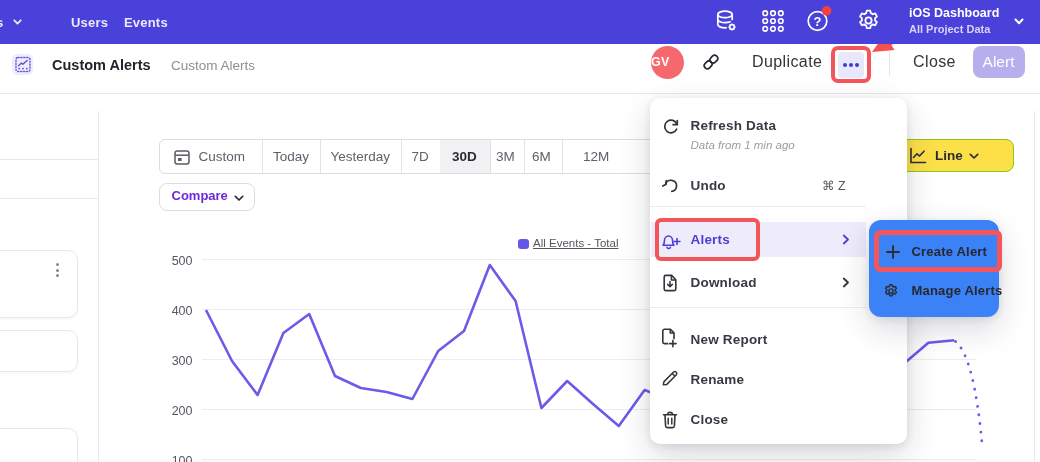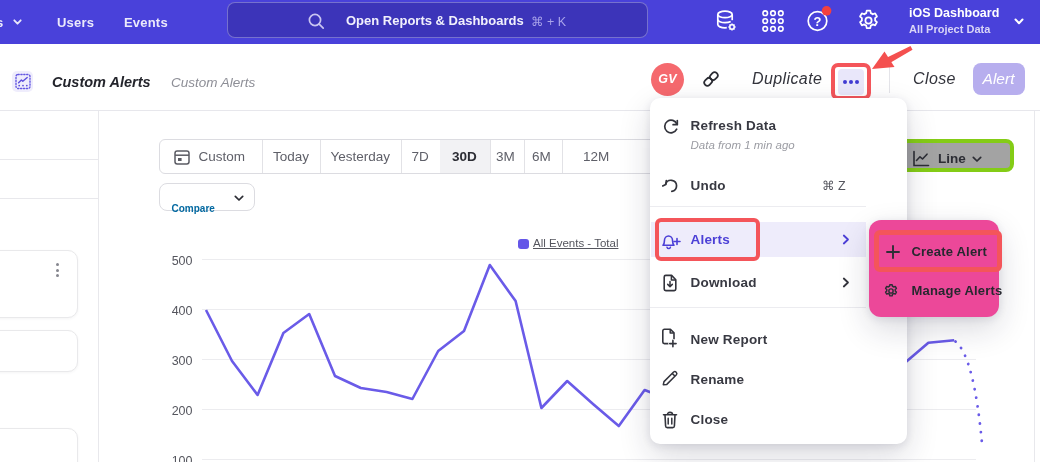--- a/index.html
+++ b/index.html
@@ -7,65 +7,65 @@
   font-family:"Liberation Sans", sans-serif; position:relative; }
 .abs { position:absolute; }
 
 #topbar { left:0; top:0; width:1040px; height:44px; background:#4941da; z-index:3; }
 #topbar .nav { position:absolute; top:14.5px; font-size:13px; font-weight:600; color:#ebeafb; letter-spacing:.2px; }
 #search { position:absolute; left:227px; top:2px; width:421px; height:36px; border-radius:8px;
   background:#3c34b9; border:1px solid rgba(255,255,255,.30); }
 #search .ph { position:absolute; left:118px; top:10px; font-size:13px; font-weight:600; color:#f1f0fc; }
 #search .kbd { position:absolute; left:303px; top:10.5px; font-size:12.5px; font-weight:500; color:#a9a3ea; }
 
-#hdr2 { left:0; top:44px; width:1040px; height:67px; background:#fff; border-bottom:1px solid #e7e7ec; z-index:2;font-style:italic; }
+#hdr2 { left:0; top:27px; width:1040px; height:67px; background:#fff; border-bottom:1px solid #e7e7ec; z-index:2; }
 #titleicon { position:absolute; left:12px; top:27px; width:21px; height:21px; border-radius:5px;
   background:#efedfc; }
 #hdr2 .title { position:absolute; left:52px; top:30px; font-size:14.5px; font-weight:700; color:#24252c; }
 #hdr2 .crumb { position:absolute; left:171px; top:31px; font-size:13.5px; color:#8d8e96; }
 #gv { position:absolute; left:651px; top:19px; width:33px; height:33px; border-radius:50%; background:#f5696e;
-  color:#fff; font-size:12.5px; font-weight:700; text-align:center; line-height:33px; letter-spacing:.3px; }
+  color:#fff; font-size:12.5px; font-weight:700; text-align:left; line-height:33px; letter-spacing:.3px; }
 #hdr2 .dup { position:absolute; left:752px; top:26px; font-size:16px; letter-spacing:.4px; font-weight:500; color:#33343c; }
 #dots { position:absolute; left:838px; top:24.5px; width:26px; height:26px; border-radius:4px; background:#e9e7fa; }
 #dots i { position:absolute; top:11px; width:4px; height:4px; border-radius:50%; background:#423bd2; }
 #redbox1 { position:absolute; left:831px; top:18.5px; width:40px; height:37px; border:4.5px solid #f4555a; border-radius:7px; }
 #sep1 { position:absolute; left:888.5px; top:23px; width:1px; height:26px; background:#e4e4e9; }
 #hdr2 .close { position:absolute; left:913px; top:25.5px; font-size:16px; letter-spacing:.4px; font-weight:500; color:#33343c; }
 #save { position:absolute; left:972.5px; top:19px; width:52px; height:31.5px; border-radius:8px; background:#b7aeee;
   color:#fff; font-size:15.5px; font-weight:500; text-align:center; line-height:31.5px; }
 
 .vline { position:absolute; width:1px; background:#e8e8ec; }
 .hline { position:absolute; height:1px; background:#e8e8ec; }
 .scard { position:absolute; left:-14px; background:#fff; border:1px solid #e9e9eb; border-radius:10px;
   box-shadow:0 1px 3px rgba(30,30,50,.05); }
 #sdots i { position:absolute; left:0; width:3px; height:3px; border-radius:50%; background:#85868e; }
 
 #datectl { left:159px; top:139px; width:497px; height:35px; border:1px solid #dcdce1; border-radius:6px; background:#fff; z-index:1; }
 #datectl span { position:absolute; top:9px; font-size:13.5px; color:#5f6069; }
 #datectl .dv { position:absolute; top:0; width:1px; height:33px; background:#e2e2e6; }
 #d30 { position:absolute; left:279.5px; top:0; width:50.5px; height:33px; background:#f2f2f4; }
 #compare { left:159px; top:183px; width:96px; height:28px; border:1px solid #dcdce1; border-radius:8px; background:#fff; z-index:1; }
-#compare b { position:absolute; left:11.5px; top:19px; font-size:10px; font-weight:700; color:#0369a1; }
-#linebtn { left:896px; top:138.5px; width:118px; height:33px; border:4px solid #84cc16; border-radius:8px; background:#a3a3a3; z-index:1; }
+#compare b { position:absolute; left:11.5px; top:4px; font-size:13px; font-weight:700; color:#6d28d9; }
+#linebtn { left:896px; top:138.5px; width:118px; height:33px; border:1px solid #84cc16; border-radius:8px; background:#fde047; z-index:1; }
 #linebtn b { position:absolute; left:38px; top:8.5px; font-size:13.5px; font-weight:700; color:#2c2d34; }
 #partialbtn { left:806px; top:138.5px; width:78px; height:33px; border:1px solid #dcdce1; border-radius:8px; background:#fff; z-index:1; }
 #legend { left:518px; top:238px; z-index:1; }
 #legend i { position:absolute; left:0; top:0.5px; width:10.5px; height:10.5px; border-radius:3px; background:#6557e8; }
 #legend span { position:absolute; left:15px; top:-1px; font-size:11.5px; color:#55565e; white-space:nowrap;text-decoration:underline; }
 
 #menu { left:650px; top:98px; width:257px; height:346px; background:#fff; border-radius:10px; z-index:10;
   box-shadow:0 12px 32px rgba(25,25,55,.16), 0 2px 8px rgba(25,25,55,.10); }
 #menu .lbl { position:absolute; left:40.5px; font-size:13.5px; letter-spacing:.2px; font-weight:600; color:#383942; white-space:nowrap; }
 #menu .sub { position:absolute; left:40.5px; top:40.5px; font-size:11.5px; color:#9b9ca3;font-style:italic; }
 #menu .mdv { position:absolute; left:0; width:216px; height:1px; background:#ececf0; }
 #alertbg { position:absolute; left:0.5px; top:123.5px; width:215px; height:35.5px; background:#eeecfb; }
 #menu .kz { position:absolute; left:172px; top:80px; font-size:12.5px; color:#55565e; }
 #redbox2 { position:absolute; left:4.5px; top:120px; width:105px; height:42.5px; border:4.5px solid #f4555a; border-radius:6px; }
 
-#submenu { left:869px; top:219.5px; width:130px; height:97px; background:#ec4899; border-radius:12px; z-index:11;
+#submenu { left:869px; top:219.5px; width:130px; height:97px; background:#3b82f6; border-radius:12px; z-index:11;
   box-shadow:0 12px 32px rgba(25,25,55,.16), 0 2px 8px rgba(25,25,55,.10); }
 #submenu .lbl { position:absolute; left:42.5px; font-size:13px; letter-spacing:.2px; font-weight:700; color:#27282f; white-space:nowrap; }
 #redbox3 { position:absolute; left:4.5px; top:10px; width:128.5px; height:42px; border:5px solid #f4555a; border-radius:6px; }
 svg { display:block; }
 .icon { position:absolute; }
 </style>
 </head>
 <body>
 
 <svg class="abs" style="left:0;top:0;z-index:1" width="1040" height="468" viewBox="0 0 1040 468">
@@ -85,30 +85,22 @@
   </g>
   <polyline fill="none" stroke="#6a5be8" stroke-width="2.6" stroke-linejoin="round" points="206,310 232,361 257.6,395 283.4,333 309.2,314 335,376 360.8,388 386.6,392 412.4,399 438.2,351 464,331 489.8,265 515.6,301 541.4,408 567.2,381 593,404 618.8,426 644.6,390 670.4,400 696.2,385 722,395 747.8,375 773.6,390 799.4,365 825.2,355 851,345 876.8,331.5 902.6,364.8 928.4,342.7 954.2,340.3"></polyline>
   <path d="M955.5 341.5 Q974.5 357 982.5 449" fill="none" stroke="#6a5be8" stroke-width="2.8" stroke-linecap="round" stroke-dasharray="0.1 8.6"></path>
 </svg>
 
 <div id="topbar" class="abs">
   <span class="nav" style="left:-4px">s</span>
   <svg class="icon" style="left:13px;top:19px" width="9" height="7" viewBox="0 0 9 7">
     <path d="M1.3 1.3 L4.5 4.7 L7.7 1.3" fill="none" stroke="#e8e6fa" stroke-width="1.8" stroke-linecap="round" stroke-linejoin="round"></path>
   </svg>
-  <span class="nav" style="left:57px">Users</span>
+  <span class="nav" style="left:71px">Users</span>
   <span class="nav" style="left:124px">Events</span>
-  <div id="search">
-    <svg class="icon" style="left:79px;top:9px" width="19" height="19" viewBox="0 0 19 19">
-      <circle cx="8" cy="8" r="5.6" fill="none" stroke="#c9c5f1" stroke-width="1.7"></circle>
-      <line x1="12.2" y1="12.2" x2="16.2" y2="16.2" stroke="#c9c5f1" stroke-width="1.7" stroke-linecap="round"></line>
-    </svg>
-    <span class="ph">Open Reports &amp; Dashboards</span>
-    <span class="kbd">⌘ + K</span>
-  </div>
 
   <svg class="icon" style="left:713px;top:8px" width="26" height="26" viewBox="0 0 26 26">
     <g fill="none" stroke="#fff" stroke-width="1.7">
       <ellipse cx="12" cy="6.4" rx="7.2" ry="3.2"></ellipse>
       <path d="M4.8 6.4 V16.6 C4.8 18.4 8 19.8 12 19.8 C12.6 19.8 13.2 19.77 13.8 19.7"></path>
       <path d="M19.2 6.4 V12.2"></path>
       <path d="M4.8 11.5 C4.8 13.3 8 14.7 12 14.7 C14.3 14.7 16.4 14.24 17.7 13.56"></path>
     </g>
     <g fill="none" stroke="#fff" stroke-width="1.5">
       <circle cx="19" cy="19" r="2.2"></circle>

